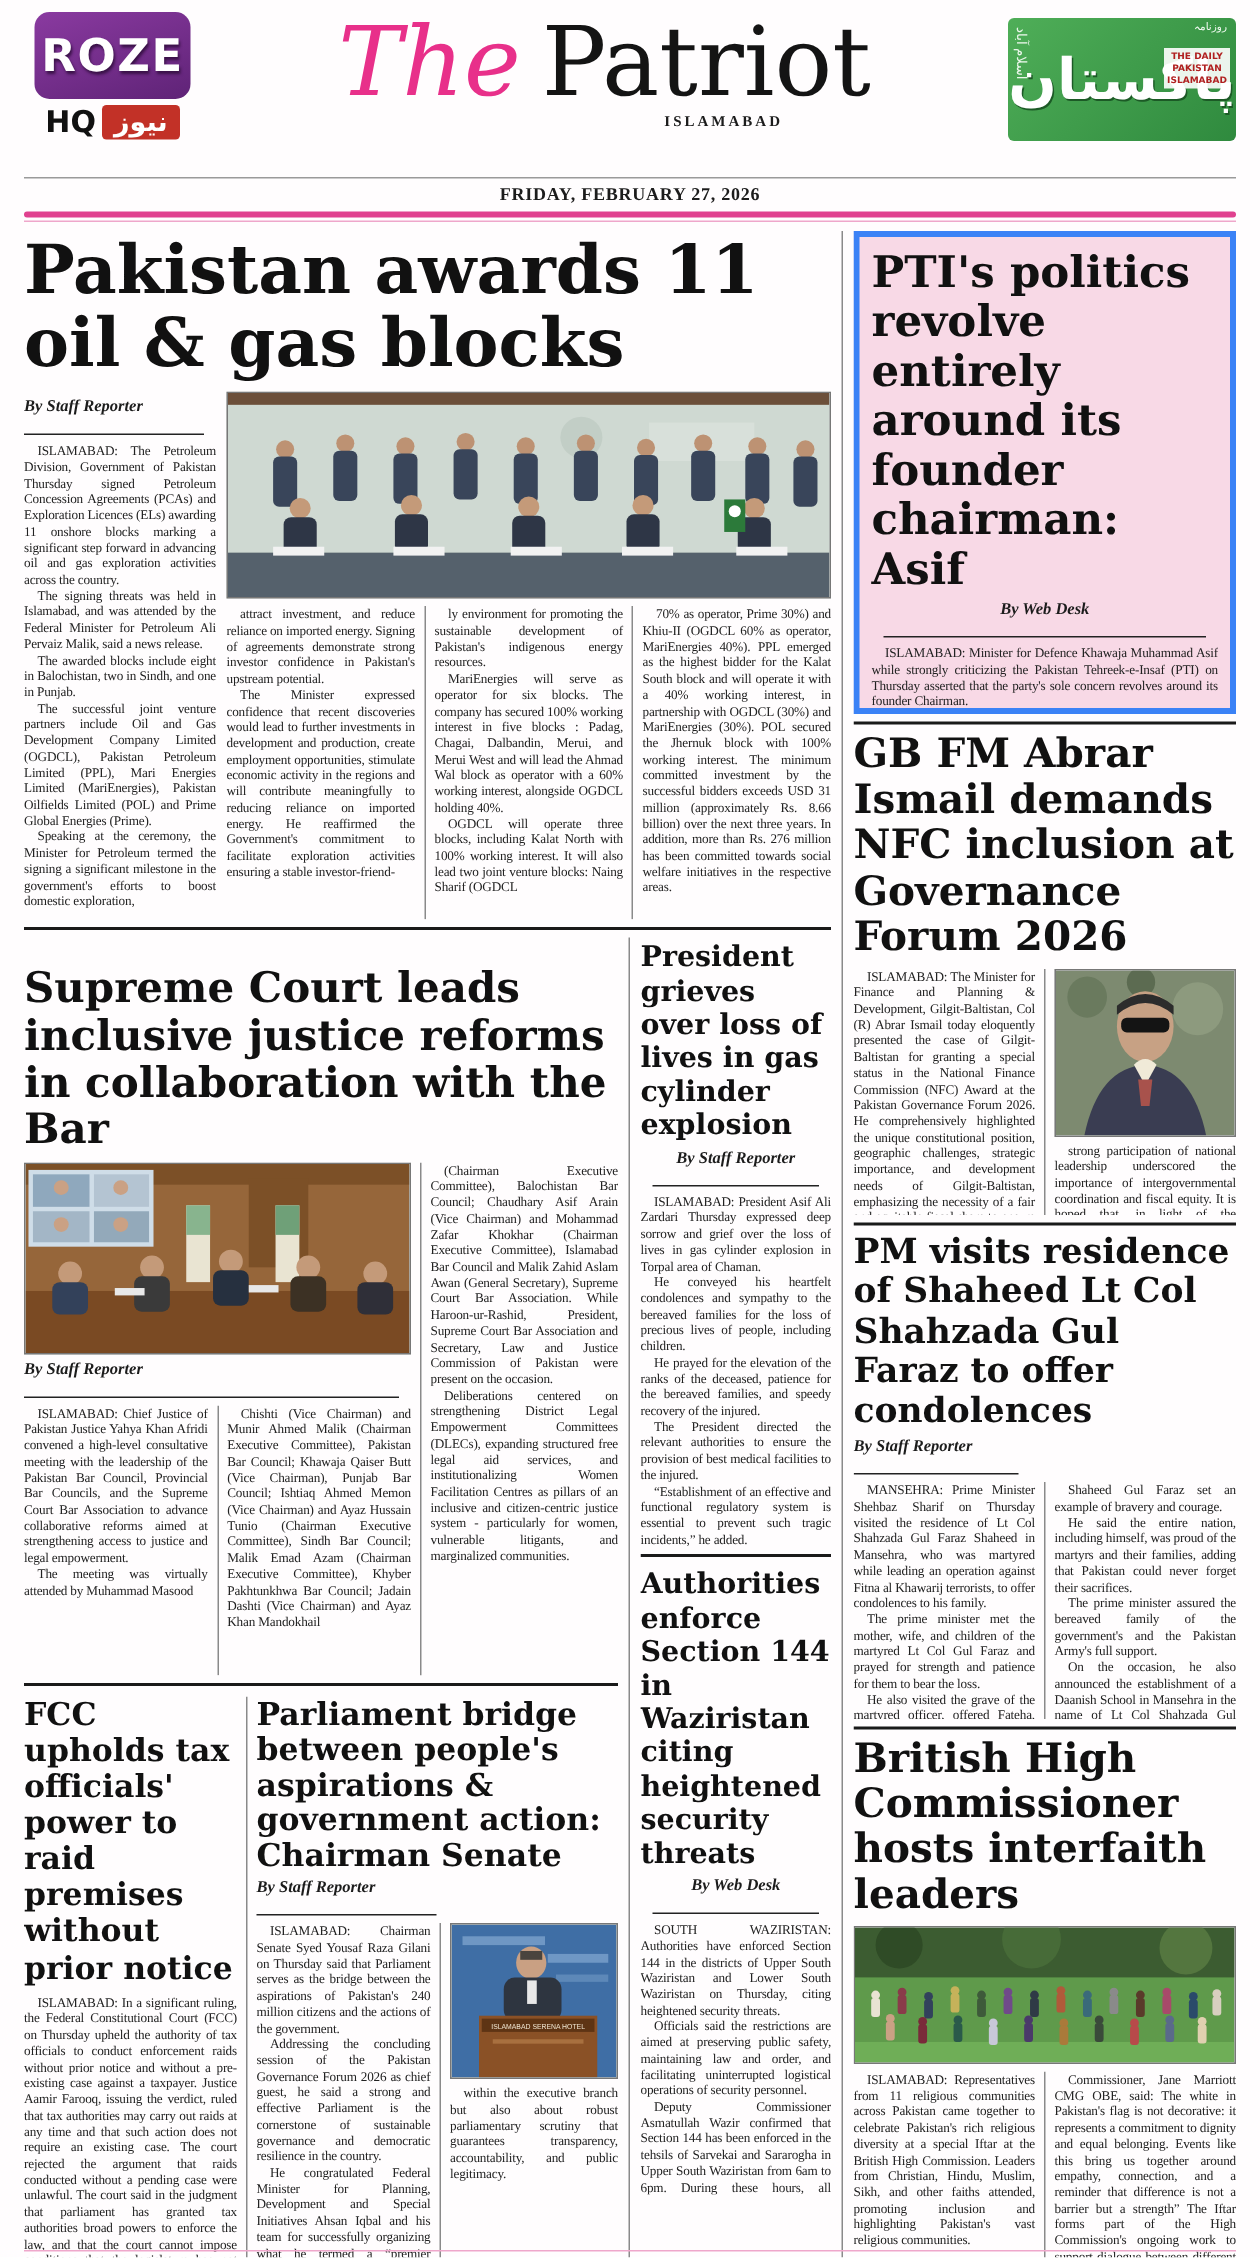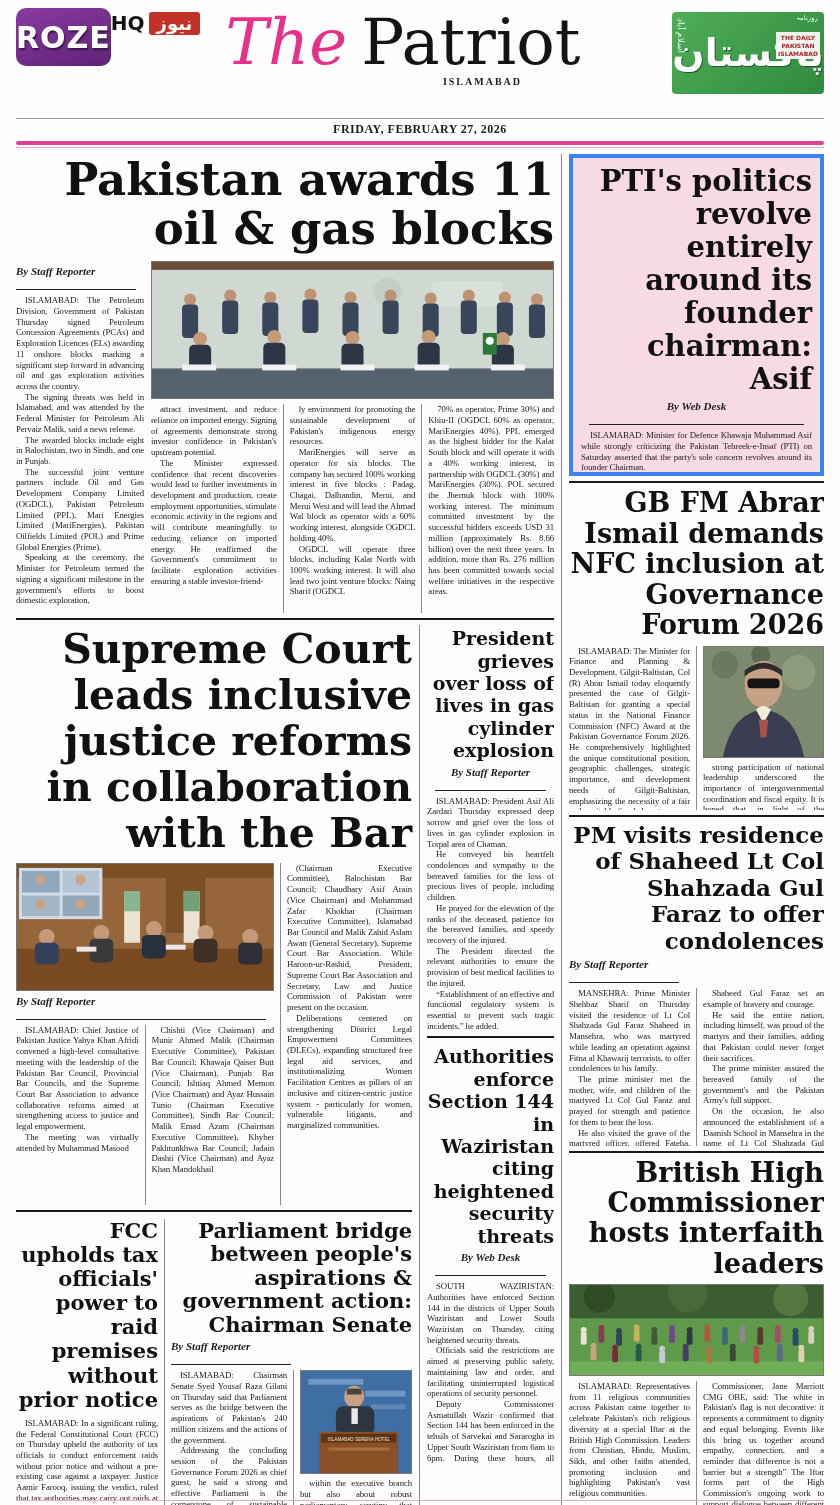--- a/index.html
+++ b/index.html
@@ -2,21 +2,21 @@
 <html><head>
 <meta charset="utf-8">
 <style>
   *{margin:0;padding:0;box-sizing:border-box}
   html,body{background:#ffffff}
   body{width:840px;font-family:"Liberation Serif",serif;color:#1c1c1c}
   .page{width:840px;height:1505px;padding:8px 16px 0 16px;overflow:hidden;background:#fffdfe;position:relative}
 
   
   .masthead{display:flex;align-items:flex-start;justify-content:space-between;height:108px}
-  .logo-roze{width:118px;display:flex;flex-direction:row;align-items:flex-start}
+  .logo-roze{width:118px;display:flex;flex-direction:column;align-items:center}
   .roze-box{width:104px;height:58px;background:linear-gradient(160deg,#8a3aa0,#5f2377);border-radius:10px;display:flex;align-items:center;justify-content:center}
   .roze-txt{color:#fff;font-size:30px;font-weight:bold;font-family:"DejaVu Sans",sans-serif;letter-spacing:1px;text-shadow:1px 2px 2px #3a1248}
   .roze-sub{display:flex;align-items:center;gap:4px;margin-top:3px}
   .hq-txt{font-family:"DejaVu Sans",sans-serif;font-weight:bold;font-size:20px;color:#111}
   .news-box{background:#c23127;color:#fff;font-size:18px;font-weight:bold;padding:1px 8px;border-radius:3px;font-family:"DejaVu Sans",sans-serif}
   .title-wrap{flex:1;text-align:center;padding-top:2px}
   .paper-title{font-family:"DejaVu Serif",serif;font-size:64px;line-height:1.0;white-space:nowrap}
   .t-the{color:#e8308a;font-style:italic;margin-right:14px}
   .t-main{color:#141414}
   .city{font-size:10px;font-weight:bold;letter-spacing:2px;text-align:right;padding-right:150px;margin-top:2px}
@@ -25,21 +25,21 @@
   .pak-side{position:absolute;left:4px;top:6px;color:#eaf6ea;font-size:9px;writing-mode:vertical-rl}
   .pak-cap{position:absolute;right:4px;top:20px;width:44px;background:rgba(255,255,255,.9);color:#b02020;font-size:6px;font-weight:bold;text-align:center;line-height:1.3;padding:2px 1px;font-family:"DejaVu Sans",sans-serif}
   .pak-top{position:absolute;top:2px;right:6px;color:#f2fbf2;font-size:7px}
   .dateline{border-top:1px solid #9a9a9a;margin-top:2px;text-align:center;font-weight:bold;font-size:12px;letter-spacing:.5px;padding:3px 0 4px}
   .rule-pink{height:4px;background:#e0418f;border-radius:2px}
   .rule-pink-thin{height:1px;background:#efa7cb;margin-top:2px}
 
   
   .hdiv{border-top:2.5px solid #1a1a1a;margin:5px 0}
   .vline{width:1px;background:#8a8a8a;align-self:stretch}
-  .headline{font-family:"DejaVu Serif",serif;text-align:right;color:#111}
+  .headline{font-family:"DejaVu Serif",serif;text-align:left;color:#111}
   .hl-bold{font-weight:bold}
   .byline{font-weight:bold;font-style:italic;font-size:11px;text-align:center;border-bottom:1.6px solid #222;padding-bottom:12px;margin:4px 8px 5px}
   .byline.left{text-align:left;margin-left:0}
   .bodytext p{font-size:8.8px;line-height:1.22;text-align:justify;text-indent:9px;letter-spacing:-.12px;color:#222}
   .bodytext{overflow:hidden}
 
   
   .main{display:flex;gap:7px;margin-top:6px}
   .left-zone{width:538px;flex:none}
   .right-zone{flex:1;overflow:hidden}
@@ -47,21 +47,21 @@
   .h-lead{font-size:45px;line-height:1.08;margin:2px 0 8px}
   .lead-body{display:flex;gap:7px;height:352px;overflow:hidden}
   .lead-c1{width:128px;flex:none}
   .lead-right{flex:1;display:flex;flex-direction:column;min-width:0}
   .photo-frame{border:1px solid #777;background:#dde3df;overflow:hidden}
   .lead-cols{display:flex;gap:6px;flex:1;margin-top:5px;overflow:hidden}
   .lead-cols .col{flex:1;min-width:0}
 
   .mid-band{display:flex;gap:7px}
   .subleft{width:396px;flex:none;display:flex;flex-direction:column}
-  .h-supreme{font-size:41px;line-height:1.12;margin:2px 0 6px}
+  .h-supreme{font-size:28px;line-height:1.12;margin:18px 0 6px}
   .sup-row{display:flex;gap:6px;height:342px;overflow:hidden}
   .sup-left{width:258px;flex:none;display:flex;flex-direction:column}
   .sup-cols{display:flex;gap:6px;flex:1;overflow:hidden}
   .sup-cols .col{flex:1;min-width:0}
   .sup-c3{flex:1;min-width:0}
   .bottom-row{display:flex;gap:6px;height:388px;overflow:hidden;margin-top:2px}
   .fcc{width:142px;flex:none}
   .h-fcc{font-size:21px;line-height:1.15;margin-bottom:6px}
   .parl{flex:1;min-width:0}
   .h-parl{font-size:21px;line-height:1.12}
@@ -331,21 +331,21 @@
     </div>
 
     <div class="vline"></div>
 
     <div class="right-zone">
 
       <div class="pti-box">
         <h2 class="headline h-pti">PTI's politics revolve entirely around its founder chairman: Asif</h2>
         <div class="byline">By Web Desk</div>
         <div class="bodytext">
-          <p>ISLAMABAD: Minister for Defence Khawaja Muhammad Asif while strongly criticizing the Pakistan Tehreek-e-Insaf (PTI) on Saturday asserted that the party's sole concern revolves around its founder Chairman.</p>
+          <p>ISLAMABAD: Minister for Defence Khawaja Muhammad Asif while strongly criticizing the Pakistan Tehreek-e-Insaf (PTI) on Thursday asserted that the party's sole concern revolves around its founder Chairman.</p>
           <p>In a post on social media platform X, he said that the government in Khyber Pakhtunkhwa is preoccupied with organizing a “release force” for Imran Khan, while remaining silent on terrorism and refraining from attending the funerals of martyrs.</p>
 
         </div>
       </div>
 
       <div class="hdiv"></div>
 
       <div class="gbfm">
         <h2 class="headline hl-bold h-gbfm">GB FM Abrar Ismail demands NFC inclusion at Governance Forum 2026</h2>
         <div class="two-col bodytext">

